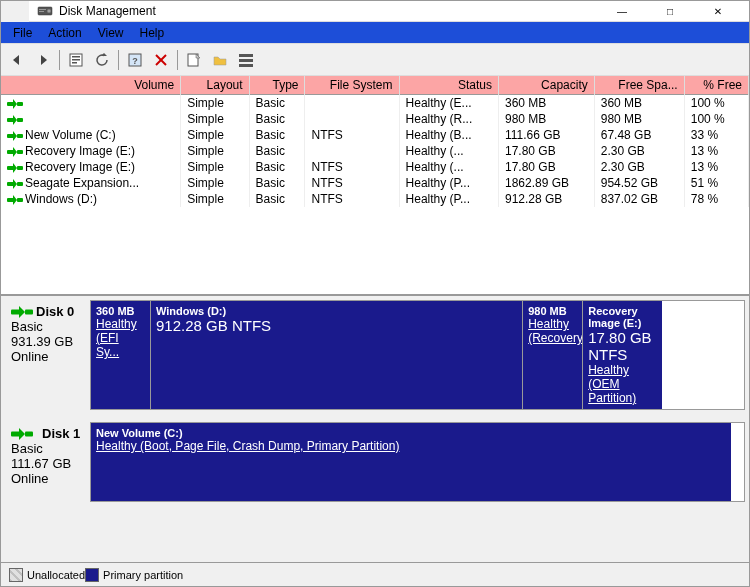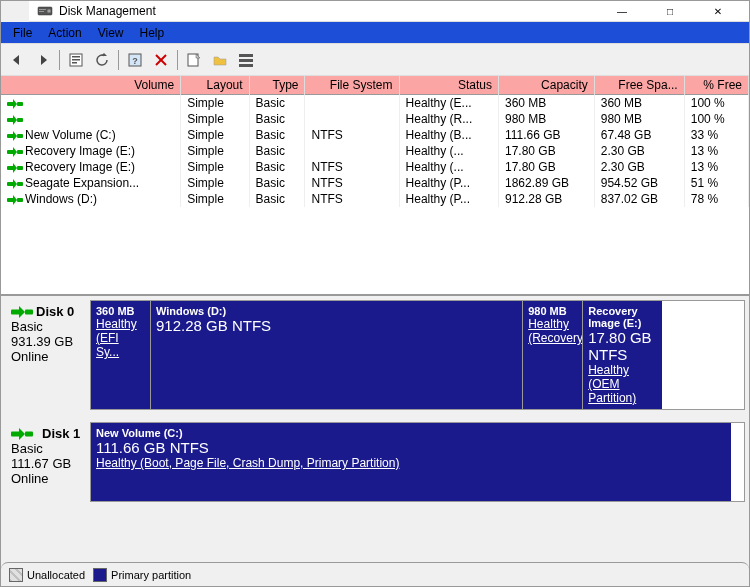--- a/index.html
+++ b/index.html
@@ -224,23 +224,22 @@
     .partition-status { font-size: 12px; text-decoration: underline; }
 
     
     .status-bar {
       height: 24px;
       background: #f0f0f0;
       border-top: 1px solid #999;
       display: flex;
       align-items: center;
       padding: 0 8px;
-      gap: 8px;
+      gap: 0;
       font-size: 11px;
-      border-radius: 7px;
     }
 
     .legend-item {
       display: flex;
       align-items: center;
       gap: 4px;
     }
 
     .legend-box {
       width: 14px;
@@ -524,21 +523,20 @@
   </svg>
       <span>Disk 1</span>
     </div>
     <div>Basic</div>
     <div>111.67 GB</div>
     <div>Online</div>
   </div>
             <div class="disk-partitions">
               <div class="partition primary" style="width: 98%; min-width: auto;">
                 <div class="partition-name">New Volume (C:)</div>
-                <div class="partition-size">111.66 GB NTFS</div>
                 <div class="partition-status">Healthy (Boot, Page File, Crash Dump, Primary Partition)</div>
               </div>
             </div>
           </div>
         </div>
     </div>
 
   </div>
 
   <div class="status-bar">

